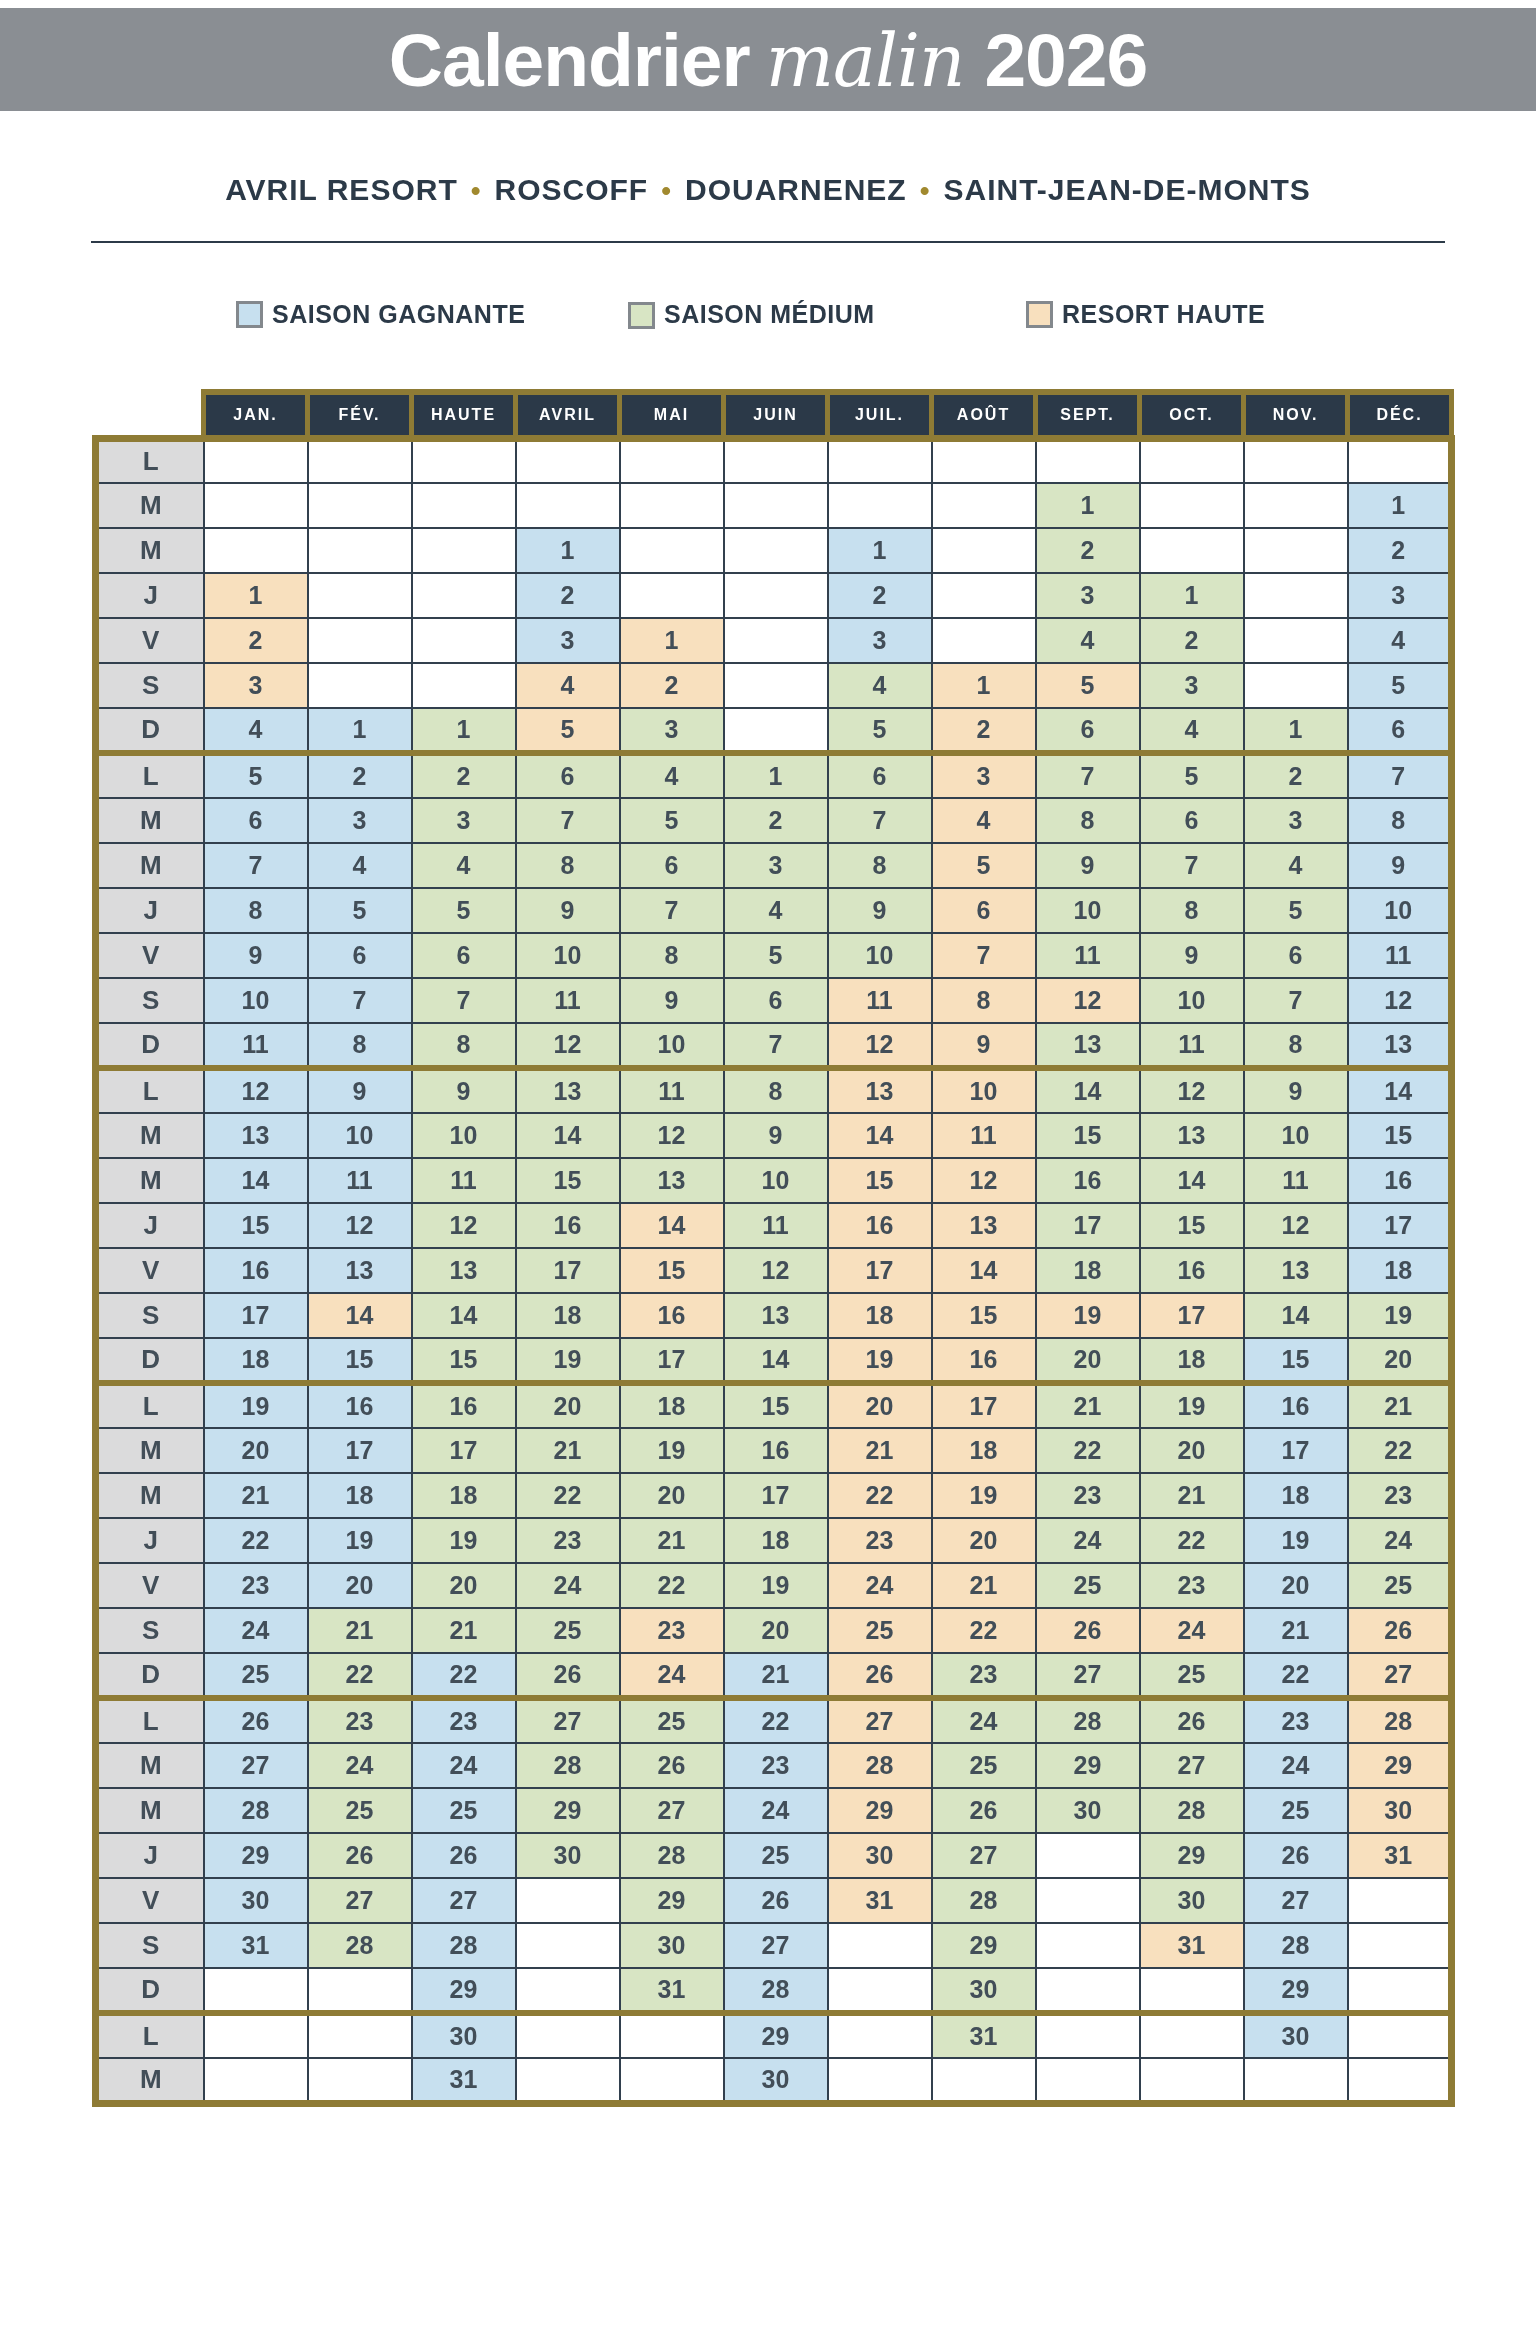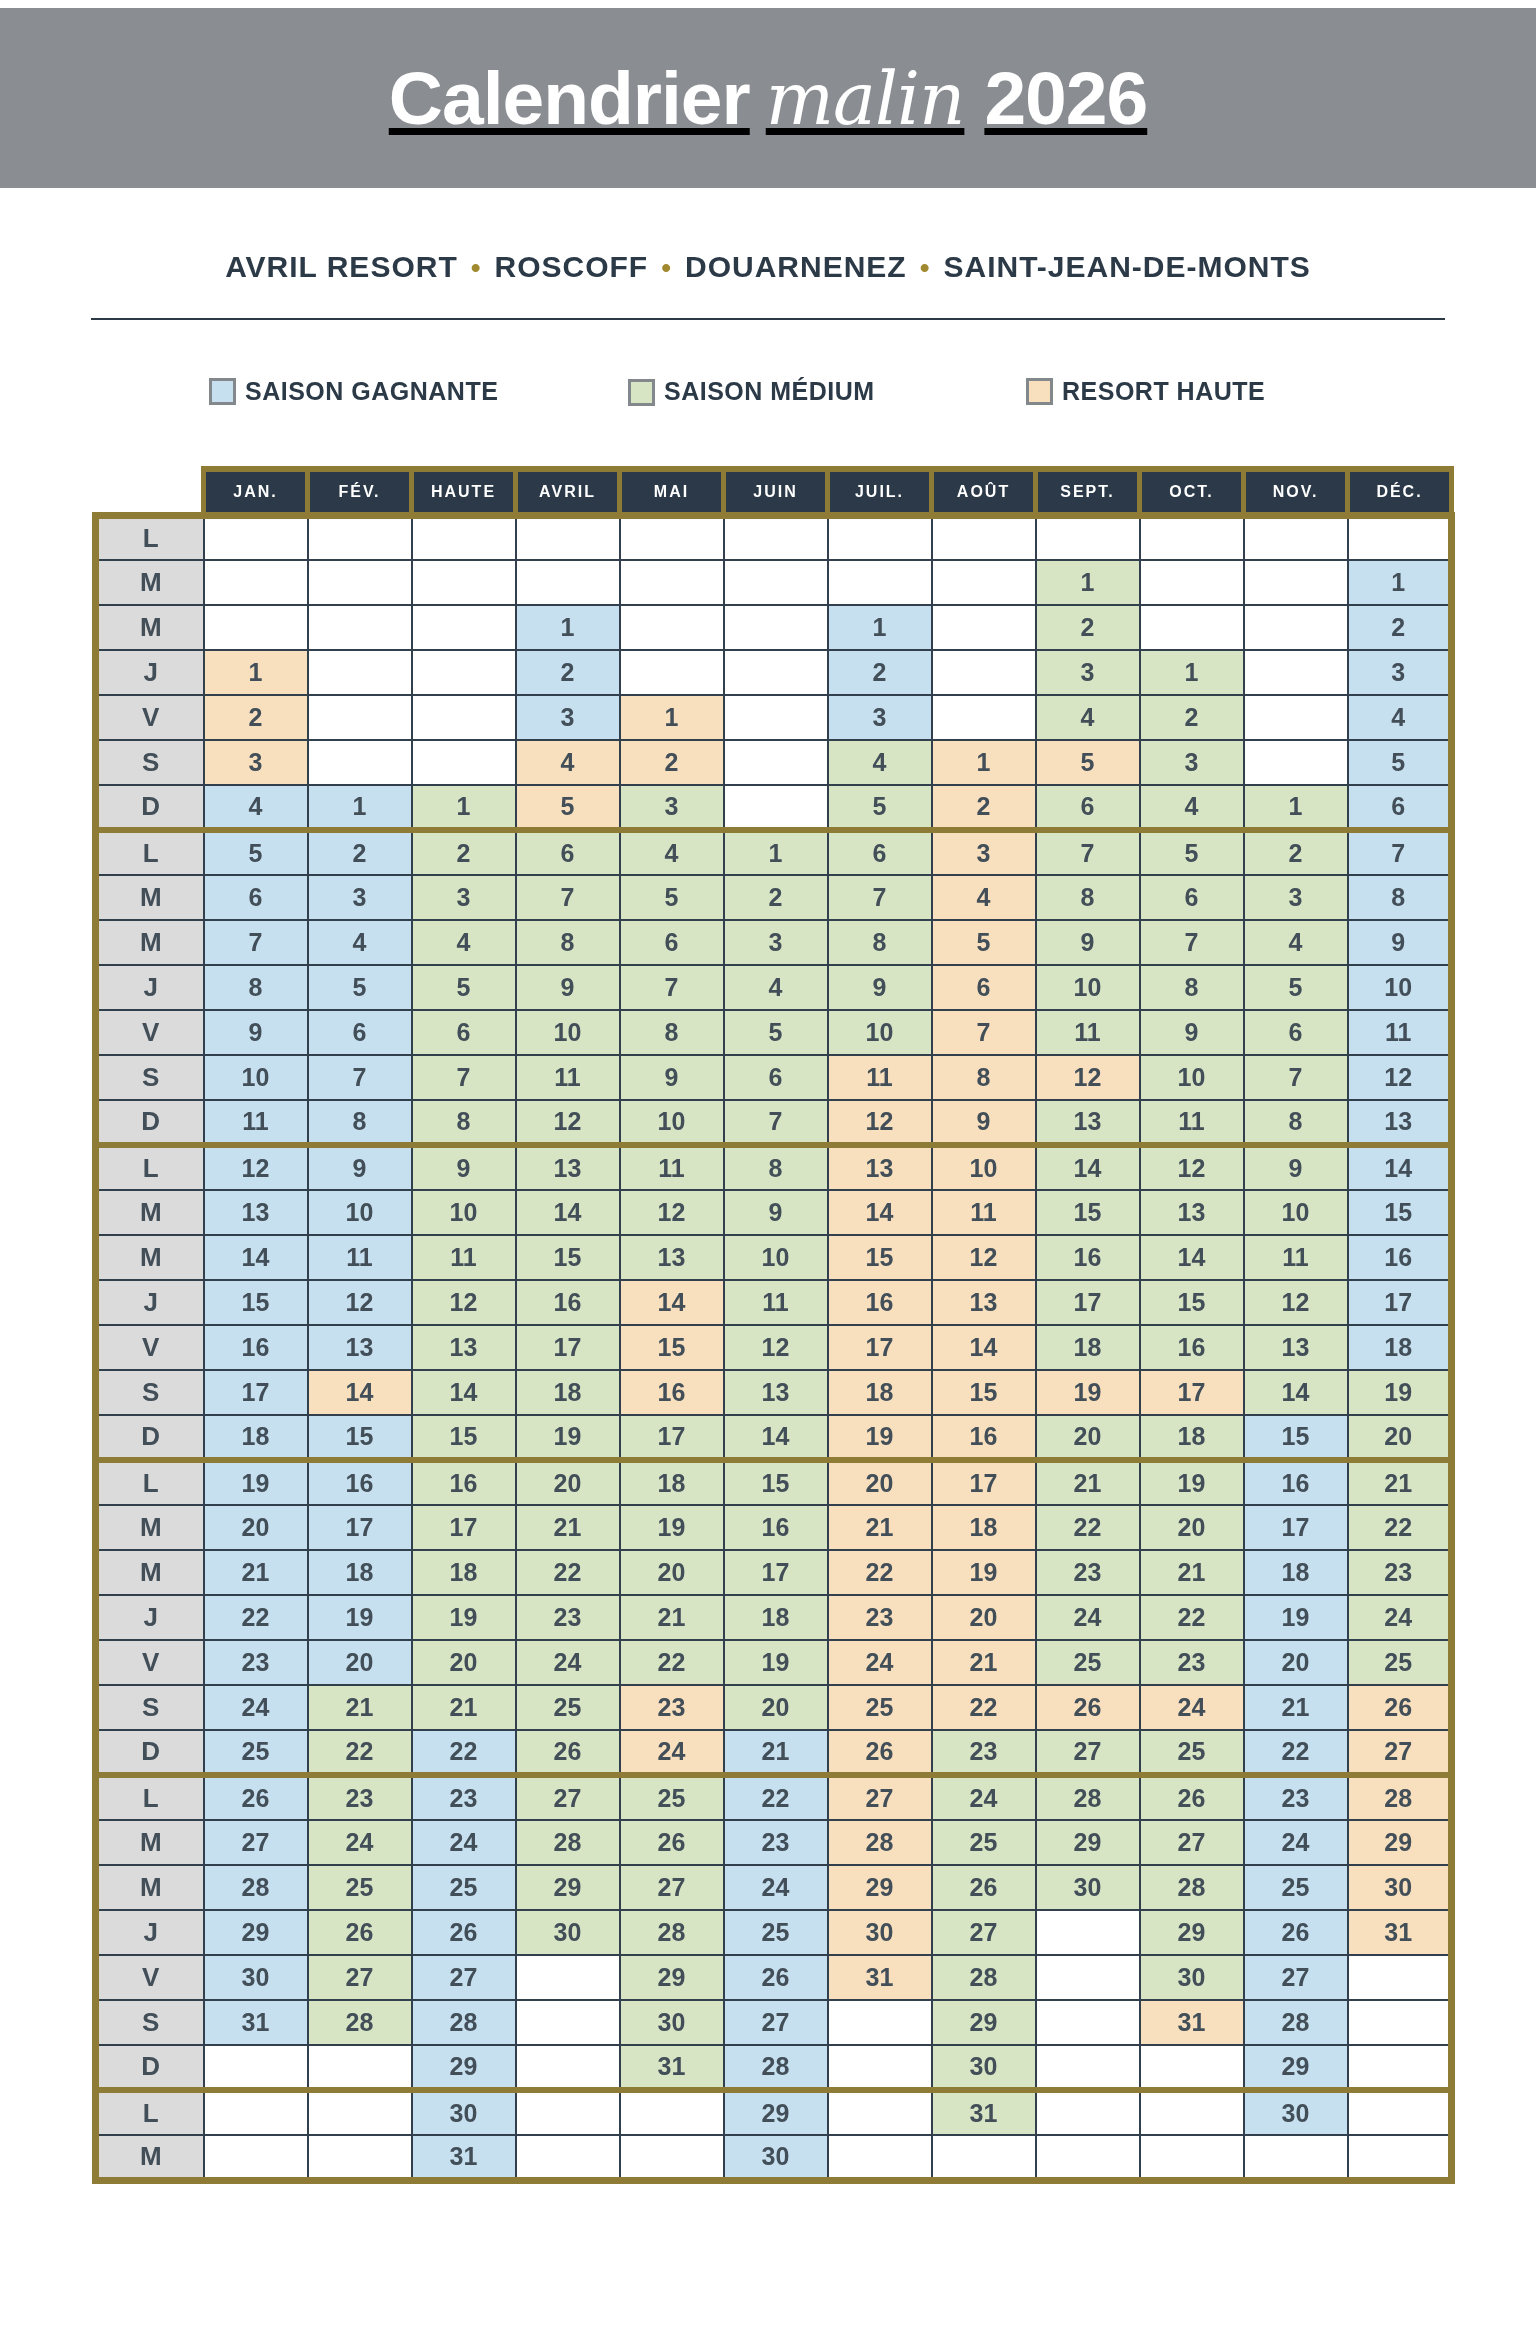--- a/index.html
+++ b/index.html
@@ -17,23 +17,23 @@
   }
   * { box-sizing: border-box; }
   html, body { margin: 0; padding: 0; }
   body {
     width: 1536px; height: 2339px;
     background: #ffffff;
     font-family: "Liberation Sans", sans-serif;
     overflow: hidden;
   }
   .band {
-    margin-top: 8px; height: 180px;
+    margin-top: 8px; height: 103px;
     background: var(--band);
-    display: flex; align-items: center; justify-content: center; text-decoration: underline;
+    display: flex; align-items: center; justify-content: center;
   }
   .title {
     color: #fff; font-size: 75px; font-weight: bold; letter-spacing: -1px;
     white-space: nowrap;
   }
   .title .script {
     font-family: "DejaVu Serif", serif;
     font-style: italic; font-weight: normal;
     font-size: 72px; margin: 0 20px 0 16px;
   }
@@ -42,21 +42,21 @@
     font-size: 30px; font-weight: 600; letter-spacing: 1px;
     color: var(--navy); white-space: nowrap;
   }
   .subtitle .dot { color: var(--gold); margin: 0 13px; font-size: 28px; }
   .rule {
     width: 1354px; height: 2px; background: var(--navy);
     margin: 34px 0 0 91px;
   }
   .legend { position: relative; margin-top: 57px; height: 36px; }
   .legend-item { position: absolute; top: 0; display: flex; align-items: center; }
-  .legend-item:nth-child(1) { left: 209px; }
+  .legend-item:nth-child(1) { left: 236px; }
   .legend-item:nth-child(2) { left: 628px; align-items: flex-end; }
   .legend-item:nth-child(3) { left: 1026px; }
   .legend-item .swatch {
     width: 27px; height: 27px; border: 3px solid #83888D; margin-right: 9px;
     flex: none;
   }
   .legend-item .lab {
     font-size: 25px; font-weight: bold; color: var(--navy); letter-spacing: 0.5px;
     white-space: nowrap;
   }

